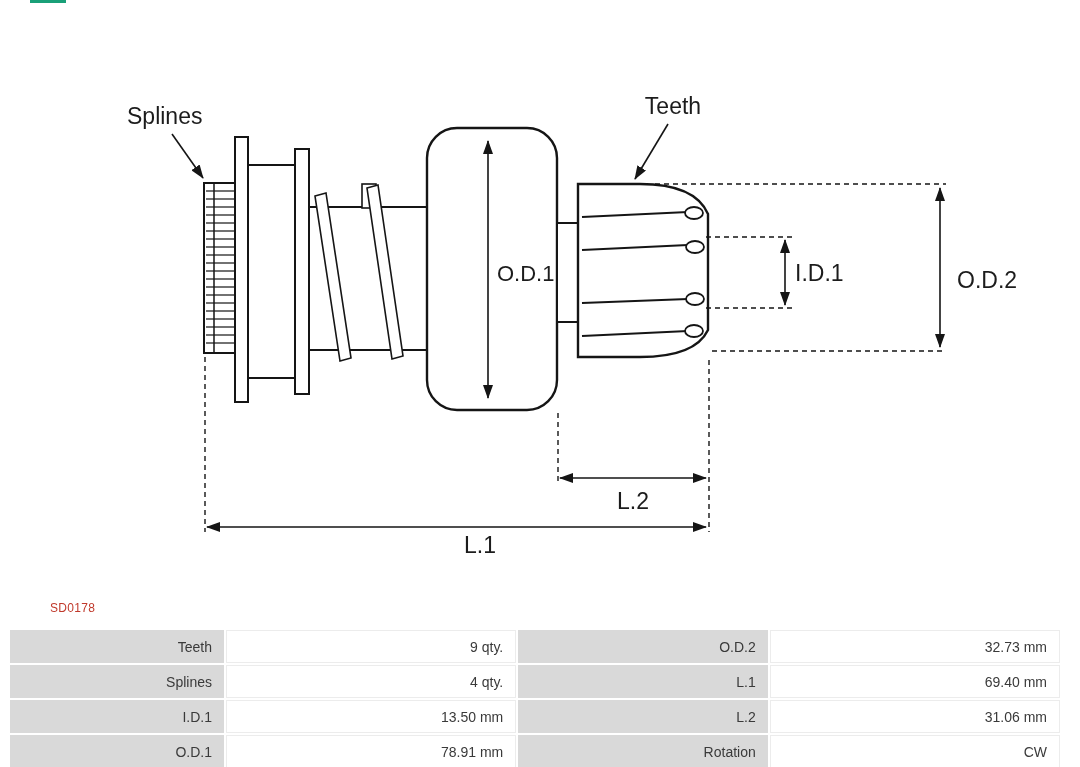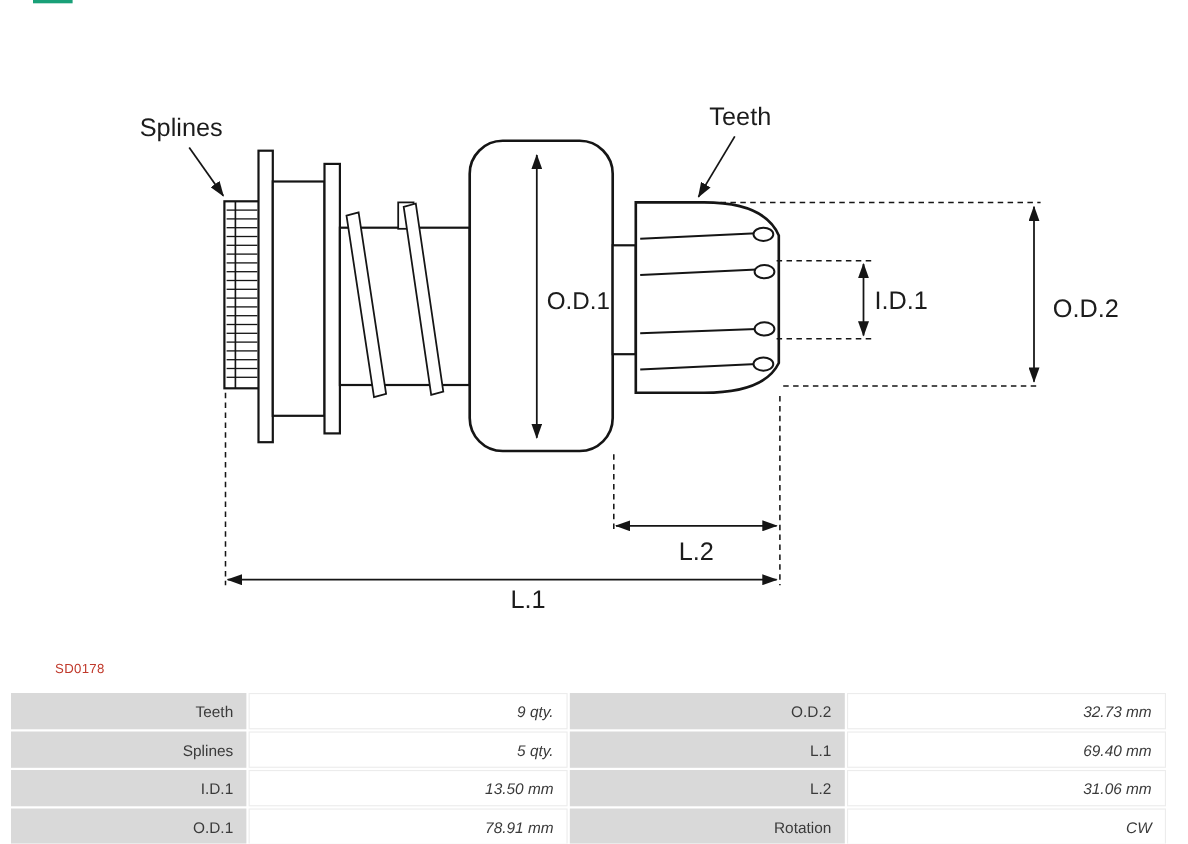--- a/index.html
+++ b/index.html
@@ -60,21 +60,20 @@
     vertical-align: middle;
     white-space: nowrap;
     overflow: hidden;
   }
   .spec-table td.label-cell {
     background: #d9d9d9;
   }
   .spec-table td.value-cell {
     background: #ffffff;
     border: 1px solid #ececec;
-    font-style: italic;
   }
   col.c-label1 { width: 20.5%; }
   col.c-value1 { width: 27.8%; }
   col.c-label2 { width: 23.9%; }
   col.c-value2 { width: 27.8%; }
 </style>
 </head>
 <body>
 
 <div class="page">
@@ -202,21 +201,21 @@
     </colgroup>
     <tbody>
       <tr>
         <td class="label-cell">Teeth</td>
         <td class="value-cell">9 qty.</td>
         <td class="label-cell">O.D.2</td>
         <td class="value-cell">32.73 mm</td>
       </tr>
       <tr>
         <td class="label-cell">Splines</td>
-        <td class="value-cell">5 qty.</td>
+        <td class="value-cell">4 qty.</td>
         <td class="label-cell">L.1</td>
         <td class="value-cell">69.40 mm</td>
       </tr>
       <tr>
         <td class="label-cell">I.D.1</td>
         <td class="value-cell">13.50 mm</td>
         <td class="label-cell">L.2</td>
         <td class="value-cell">31.06 mm</td>
       </tr>
       <tr>

